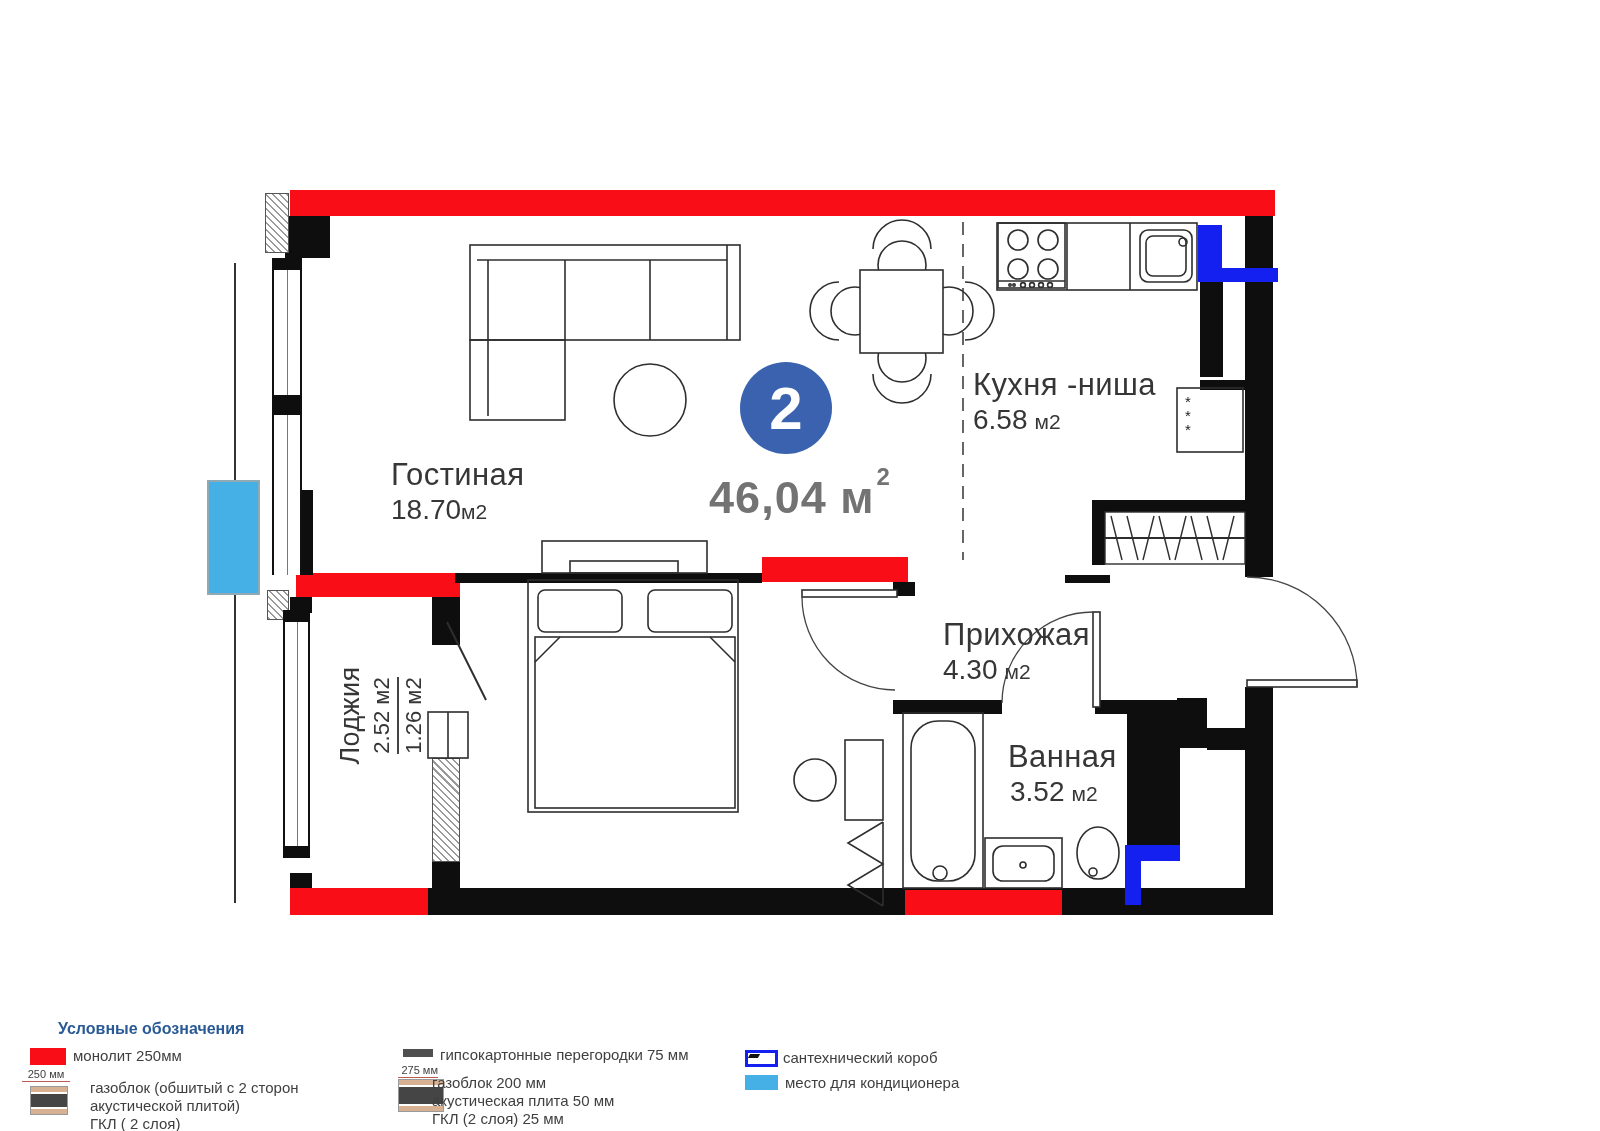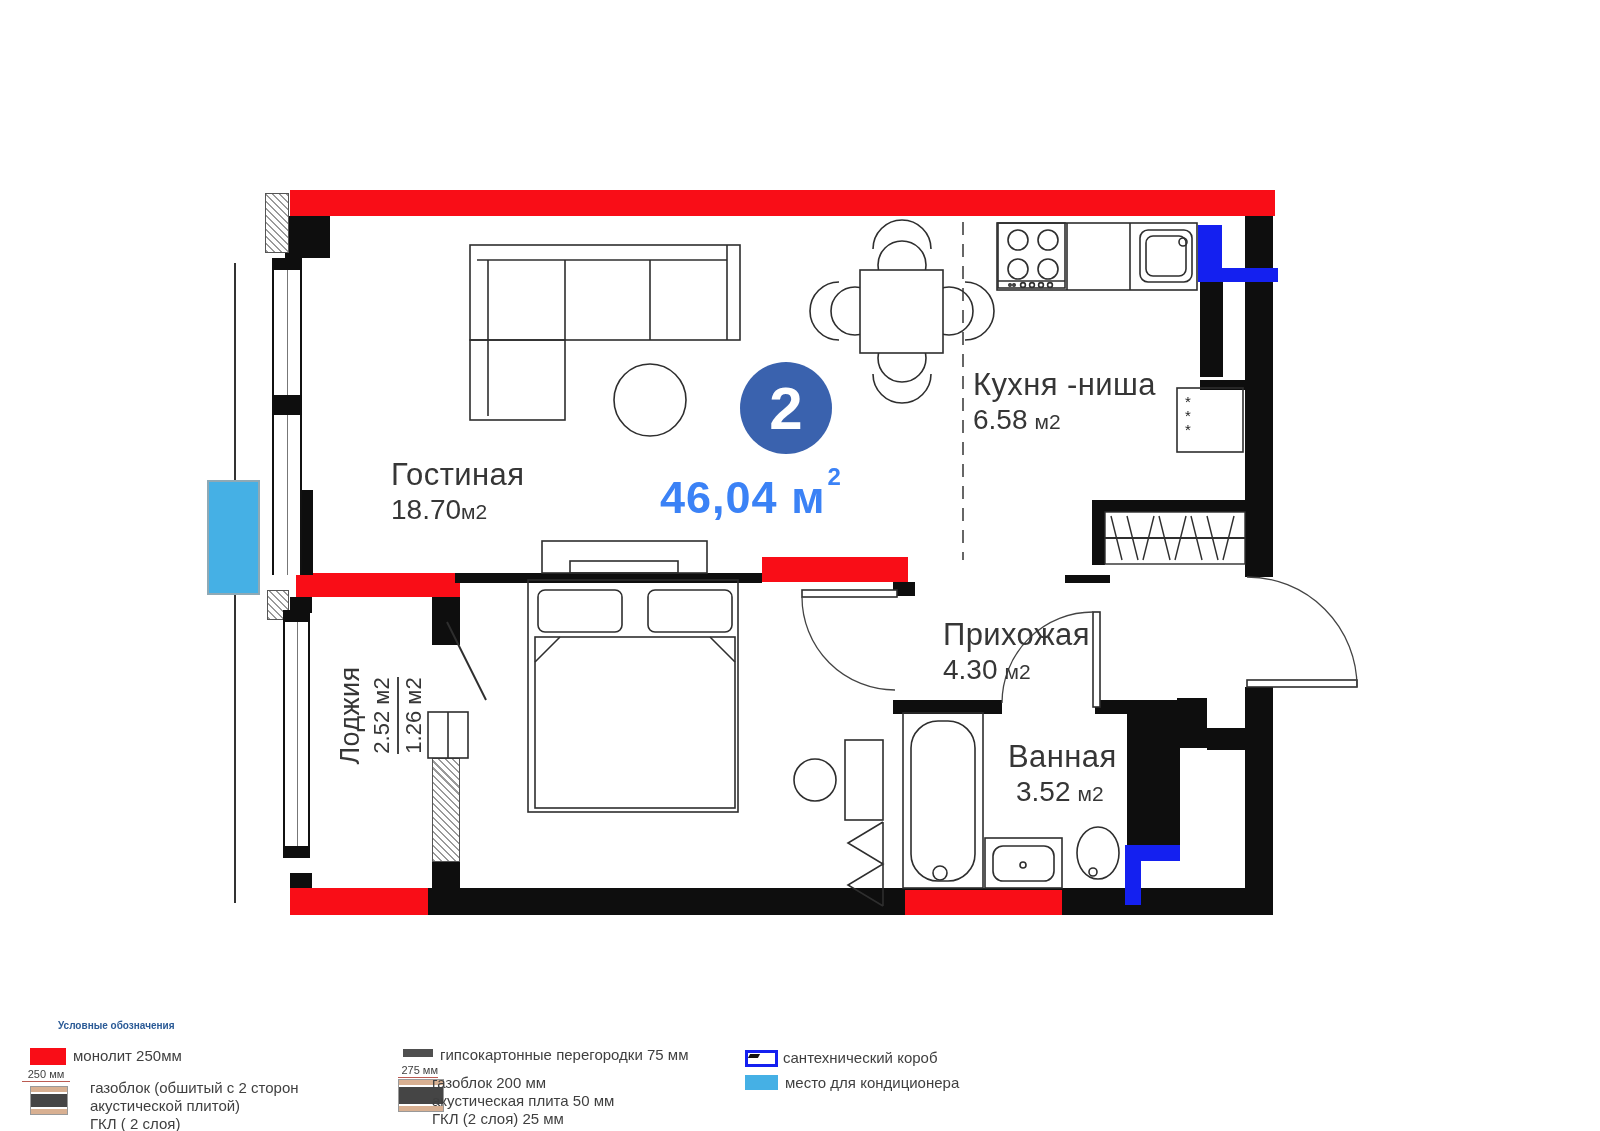--- a/index.html
+++ b/index.html
@@ -19,32 +19,32 @@
   svg.furn{position:absolute;left:0;top:0;pointer-events:none;}
   
   .room-label{position:absolute;line-height:1.08;}
   .room-name{font-size:31px;letter-spacing:.4px;color:#363636;}
   .room-area{font-size:28px;color:#363636;margin-top:4px;}
   .room-area .unit{font-size:21px;}
   .room-area .gap{display:inline-block;width:7px;}
   .badge{position:absolute;border-radius:50%;background:#3A62AE;color:#fff;
          display:flex;align-items:center;justify-content:center;
          font-size:60px;font-weight:bold;}
-  .total{position:absolute;font-size:45px;font-weight:600;color:#3b82f6;letter-spacing:1px;}
+  .total{position:absolute;text-align:center;font-size:45px;font-weight:600;color:#737373;letter-spacing:1px;}
   .total sup{font-size:24px;vertical-align:28px;margin-left:2px;}
   .loggia-label{position:absolute;left:88px;top:478px;width:175px;height:105px;
                 transform:rotate(-90deg);display:flex;flex-direction:column;align-items:center;justify-content:center;
                 text-align:center;}
   .loggia-label .room-name{font-size:27px;}
   .loggia-label .la{font-size:22px;color:#363636;}
   .loggia-label .la.top{border-bottom:2px solid #444;padding-bottom:2px;margin-top:3px;}
   .loggia-label .la.bot{padding-top:2px;}
   .fridge-mark{position:absolute;font-size:15px;line-height:14px;white-space:pre;color:#222;text-align:center;}
   
-  .legend-title{position:absolute;font-size:10px;font-weight:bold;color:#2A5A96;}
+  .legend-title{position:absolute;font-size:16px;font-weight:bold;color:#2A5A96;}
   .leg-text{position:absolute;font-size:15px;color:#3f3f3f;line-height:18px;}
   .leg-dim{position:absolute;font-size:11px;color:#3f3f3f;border-bottom:1px solid #bb5b52;padding-bottom:1px;text-align:center;}
   .sw-red{position:absolute;background:#F90D17;}
   .sw-bar{position:absolute;background:#4f4f4f;}
   .sw-layered{position:absolute;border:1px solid #999;box-sizing:border-box;
      background:linear-gradient(#d8b092 0 5px,#ffffff 5px 7px,#454545 7px calc(100% - 7px),#ffffff calc(100% - 7px) calc(100% - 5px),#d8b092 calc(100% - 5px) 100%);}
   .sw-plumb{position:absolute;background:#fff;border:3px solid #1420F0;box-sizing:border-box;}
   .sw-plumb:after{content:"";position:absolute;left:1px;top:1px;width:10px;height:4px;background:#111;transform:skewX(-30deg);}
   .sw-ac{position:absolute;background:#45B0E5;}
 </style>
@@ -239,21 +239,21 @@
       <div class="room-area"><span>6.58</span><span class="gap"></span><span class="unit">м2</span></div>
     </div>
 
     <div class="room-label" style="left:738px;top:433px;">
       <div class="room-name">Прихожая</div>
       <div class="room-area"><span>4.30</span><span class="gap"></span><span class="unit">м2</span></div>
     </div>
 
     <div class="room-label" style="left:803px;top:555px;">
       <div class="room-name">Ванная</div>
-      <div class="room-area" style="margin-left:8px;"><span>3.52</span><span class="gap"></span><span class="unit">м2</span></div>
+      <div class="room-area" style="margin-left:2px;"><span>3.52</span><span class="gap"></span><span class="unit">м2</span></div>
     </div>
 
 
     <div class="loggia-label">
       <div class="room-name">Лоджия</div>
       <div class="la top">2.52 м2</div>
       <div class="la bot">1.26 м2</div>
     </div>
 
     <div class="fridge-mark" style="left:980px;top:210px;">*

